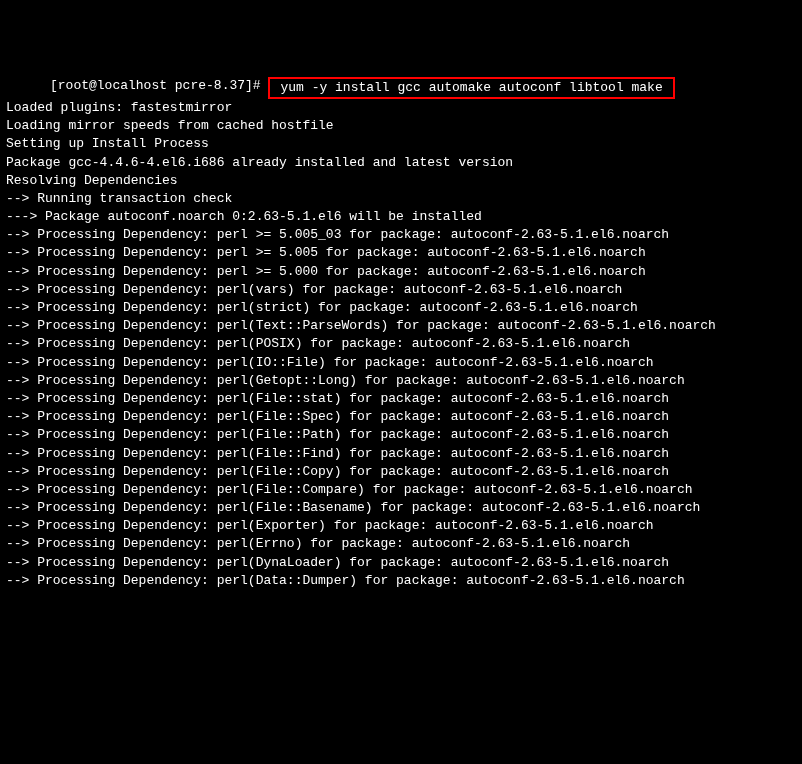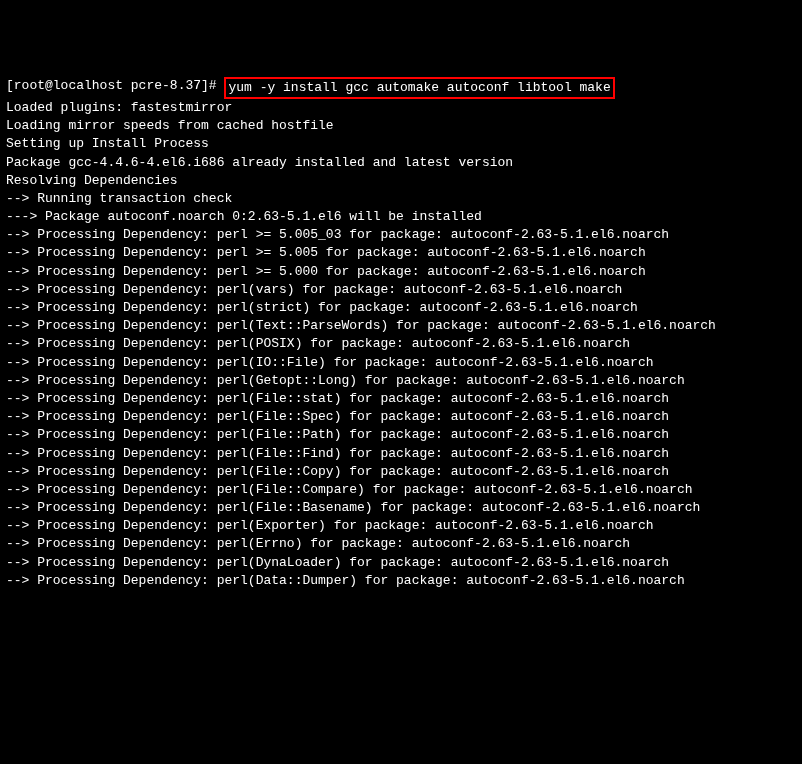--- a/index.html
+++ b/index.html
@@ -16,29 +16,30 @@
       padding: 4px 6px;
       width: 802px;
       height: 764px;
       overflow: hidden;
       white-space: pre-wrap;
       word-break: break-all;
     }
     .highlight-box {
       border: 2px solid #ff0000;
       display: inline-block;
-      padding: 0 2px;
+      padding: 0 10px;
     }
     .terminal-line {
       display: block;
       font-family: Liberation Mono, monospace;
     }
     .prompt-line {
       display: flex;
       align-items: flex-start;
+      margin-left: 44px;
     }
   </style>
 </head>
 <body>
 
 
 
 <div><span class="prompt-line"><span>[root@localhost pcre-8.37]# </span><span class="highlight-box"><span>yum -y install gcc automake autoconf libtool make</span></span></span><span class="terminal-line">Loaded plugins: fastestmirror</span><span class="terminal-line">Loading mirror speeds from cached hostfile</span><span class="terminal-line">Setting up Install Process</span><span class="terminal-line">Package gcc-4.4.6-4.el6.i686 already installed and latest version</span><span class="terminal-line">Resolving Dependencies</span><span class="terminal-line">--&gt; Running transaction check</span><span class="terminal-line">---&gt; Package autoconf.noarch 0:2.63-5.1.el6 will be installed</span><span class="terminal-line">--&gt; Processing Dependency: perl &gt;= 5.005_03 for package: autoconf-2.63-5.1.el6.noarch</span><span class="terminal-line">--&gt; Processing Dependency: perl &gt;= 5.005 for package: autoconf-2.63-5.1.el6.noarch</span><span class="terminal-line">--&gt; Processing Dependency: perl &gt;= 5.000 for package: autoconf-2.63-5.1.el6.noarch</span><span class="terminal-line">--&gt; Processing Dependency: perl(vars) for package: autoconf-2.63-5.1.el6.noarch</span><span class="terminal-line">--&gt; Processing Dependency: perl(strict) for package: autoconf-2.63-5.1.el6.noarch</span><span class="terminal-line">--&gt; Processing Dependency: perl(Text::ParseWords) for package: autoconf-2.63-5.1.el6.noarch</span><span class="terminal-line">--&gt; Processing Dependency: perl(POSIX) for package: autoconf-2.63-5.1.el6.noarch</span><span class="terminal-line">--&gt; Processing Dependency: perl(IO::File) for package: autoconf-2.63-5.1.el6.noarch</span><span class="terminal-line">--&gt; Processing Dependency: perl(Getopt::Long) for package: autoconf-2.63-5.1.el6.noarch</span><span class="terminal-line">--&gt; Processing Dependency: perl(File::stat) for package: autoconf-2.63-5.1.el6.noarch</span><span class="terminal-line">--&gt; Processing Dependency: perl(File::Spec) for package: autoconf-2.63-5.1.el6.noarch</span><span class="terminal-line">--&gt; Processing Dependency: perl(File::Path) for package: autoconf-2.63-5.1.el6.noarch</span><span class="terminal-line">--&gt; Processing Dependency: perl(File::Find) for package: autoconf-2.63-5.1.el6.noarch</span><span class="terminal-line">--&gt; Processing Dependency: perl(File::Copy) for package: autoconf-2.63-5.1.el6.noarch</span><span class="terminal-line">--&gt; Processing Dependency: perl(File::Compare) for package: autoconf-2.63-5.1.el6.noarch</span><span class="terminal-line">--&gt; Processing Dependency: perl(File::Basename) for package: autoconf-2.63-5.1.el6.noarch</span><span class="terminal-line">--&gt; Processing Dependency: perl(Exporter) for package: autoconf-2.63-5.1.el6.noarch</span><span class="terminal-line">--&gt; Processing Dependency: perl(Errno) for package: autoconf-2.63-5.1.el6.noarch</span><span class="terminal-line">--&gt; Processing Dependency: perl(DynaLoader) for package: autoconf-2.63-5.1.el6.noarch</span><span class="terminal-line">--&gt; Processing Dependency: perl(Data::Dumper) for package: autoconf-2.63-5.1.el6.noarch</span></div>
 
 

